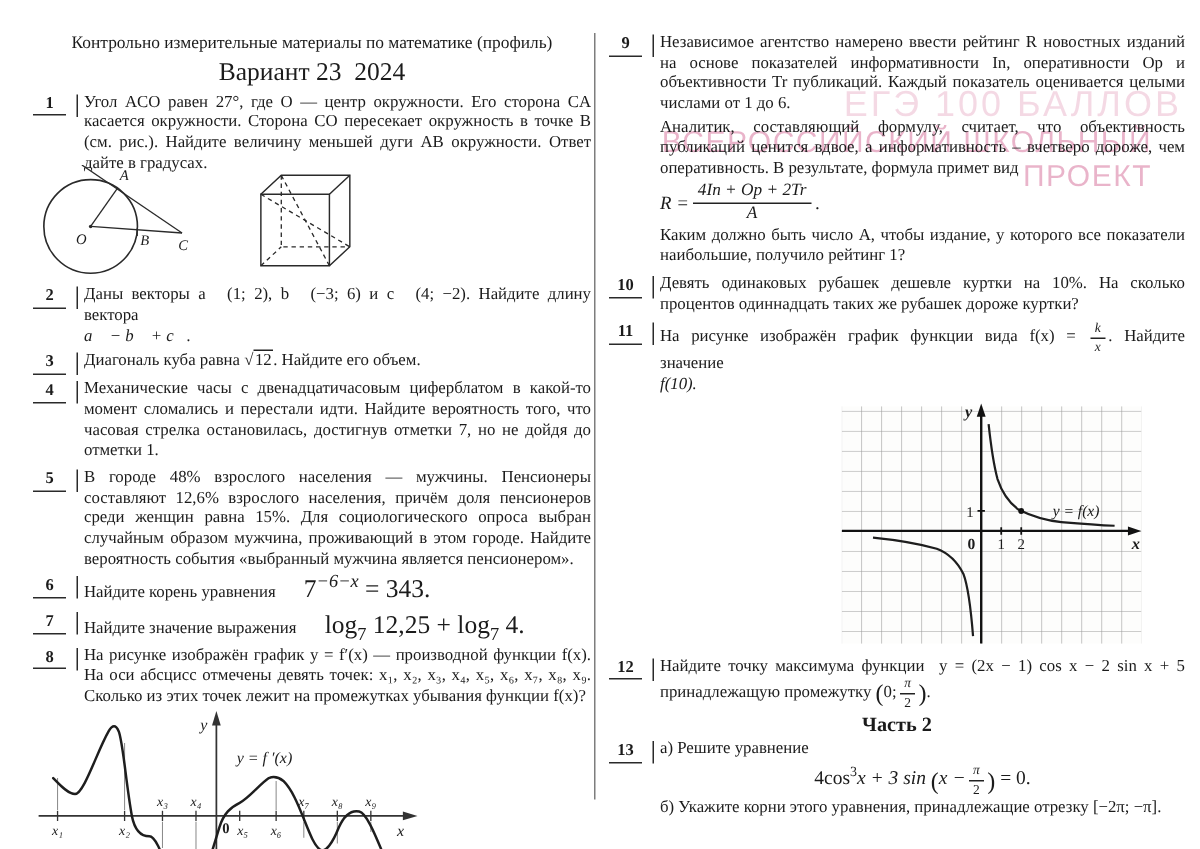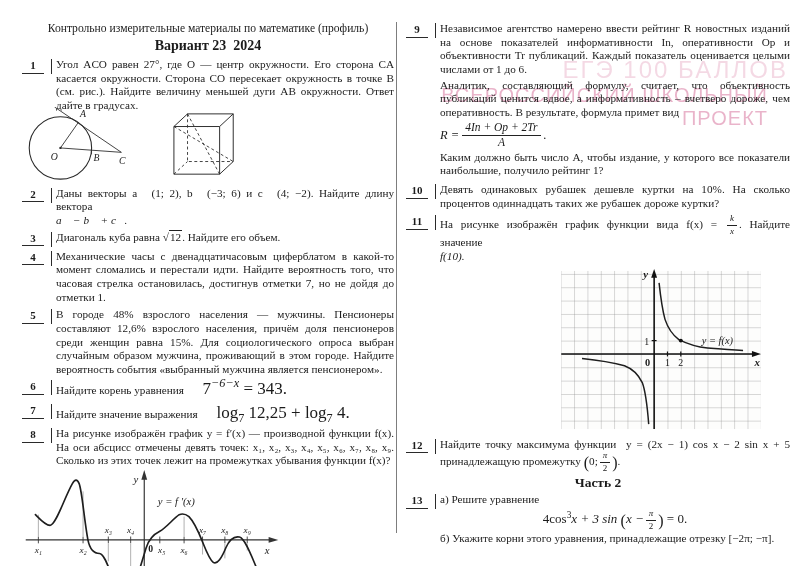--- a/index.html
+++ b/index.html
@@ -3,21 +3,21 @@
 <meta charset="utf-8">
 <style>
   html,body{margin:0;padding:0;background:#d8d8d8;}
   .page{position:relative;width:800px;height:566px;background:#ffffff;overflow:hidden;
         font-family:"Liberation Serif","DejaVu Serif",serif;color:#1b1b1b;}
   .col{position:absolute;top:22px;}
   .col-left{left:22px;width:372px;}
   .col-right{left:406px;width:384px;}
   .divider{position:absolute;left:396px;top:22px;height:511px;width:1px;background:#7d7d7d;}
   .doc-title{text-align:center;font-size:11.6px;line-height:1.25;}
-  .doc-variant{text-align:center;font-size:14px;font-weight:bold;line-height:1.25;margin-top:1px;}
+  .doc-variant{text-align:center;font-size:17px;font-weight:normal;line-height:1.25;margin-top:1px;}
   .prow{display:flex;align-items:flex-start;}
   .pnum{flex:0 0 34px;display:flex;align-items:flex-start;padding-top:1px;}
   .pnum .n{min-width:18px;text-align:center;font-weight:bold;font-size:11px;line-height:1.15;
            border-bottom:1.2px solid #2a2a2a;padding:0 2px 1px 2px;}
   .pnum .bar{display:inline-block;width:0;height:15px;border-left:1px solid #2a2a2a;margin-left:7px;}
   .pt{flex:1 1 auto;font-size:11.2px;line-height:1.22;text-align:justify;}
   .mt2{margin-top:2px}.mt3{margin-top:3px}.mt4{margin-top:4px}.mt5{margin-top:5px}
   .it{font-style:italic;}
   .math{font-size:17px;}
   .mlab{margin-left:16px;}

